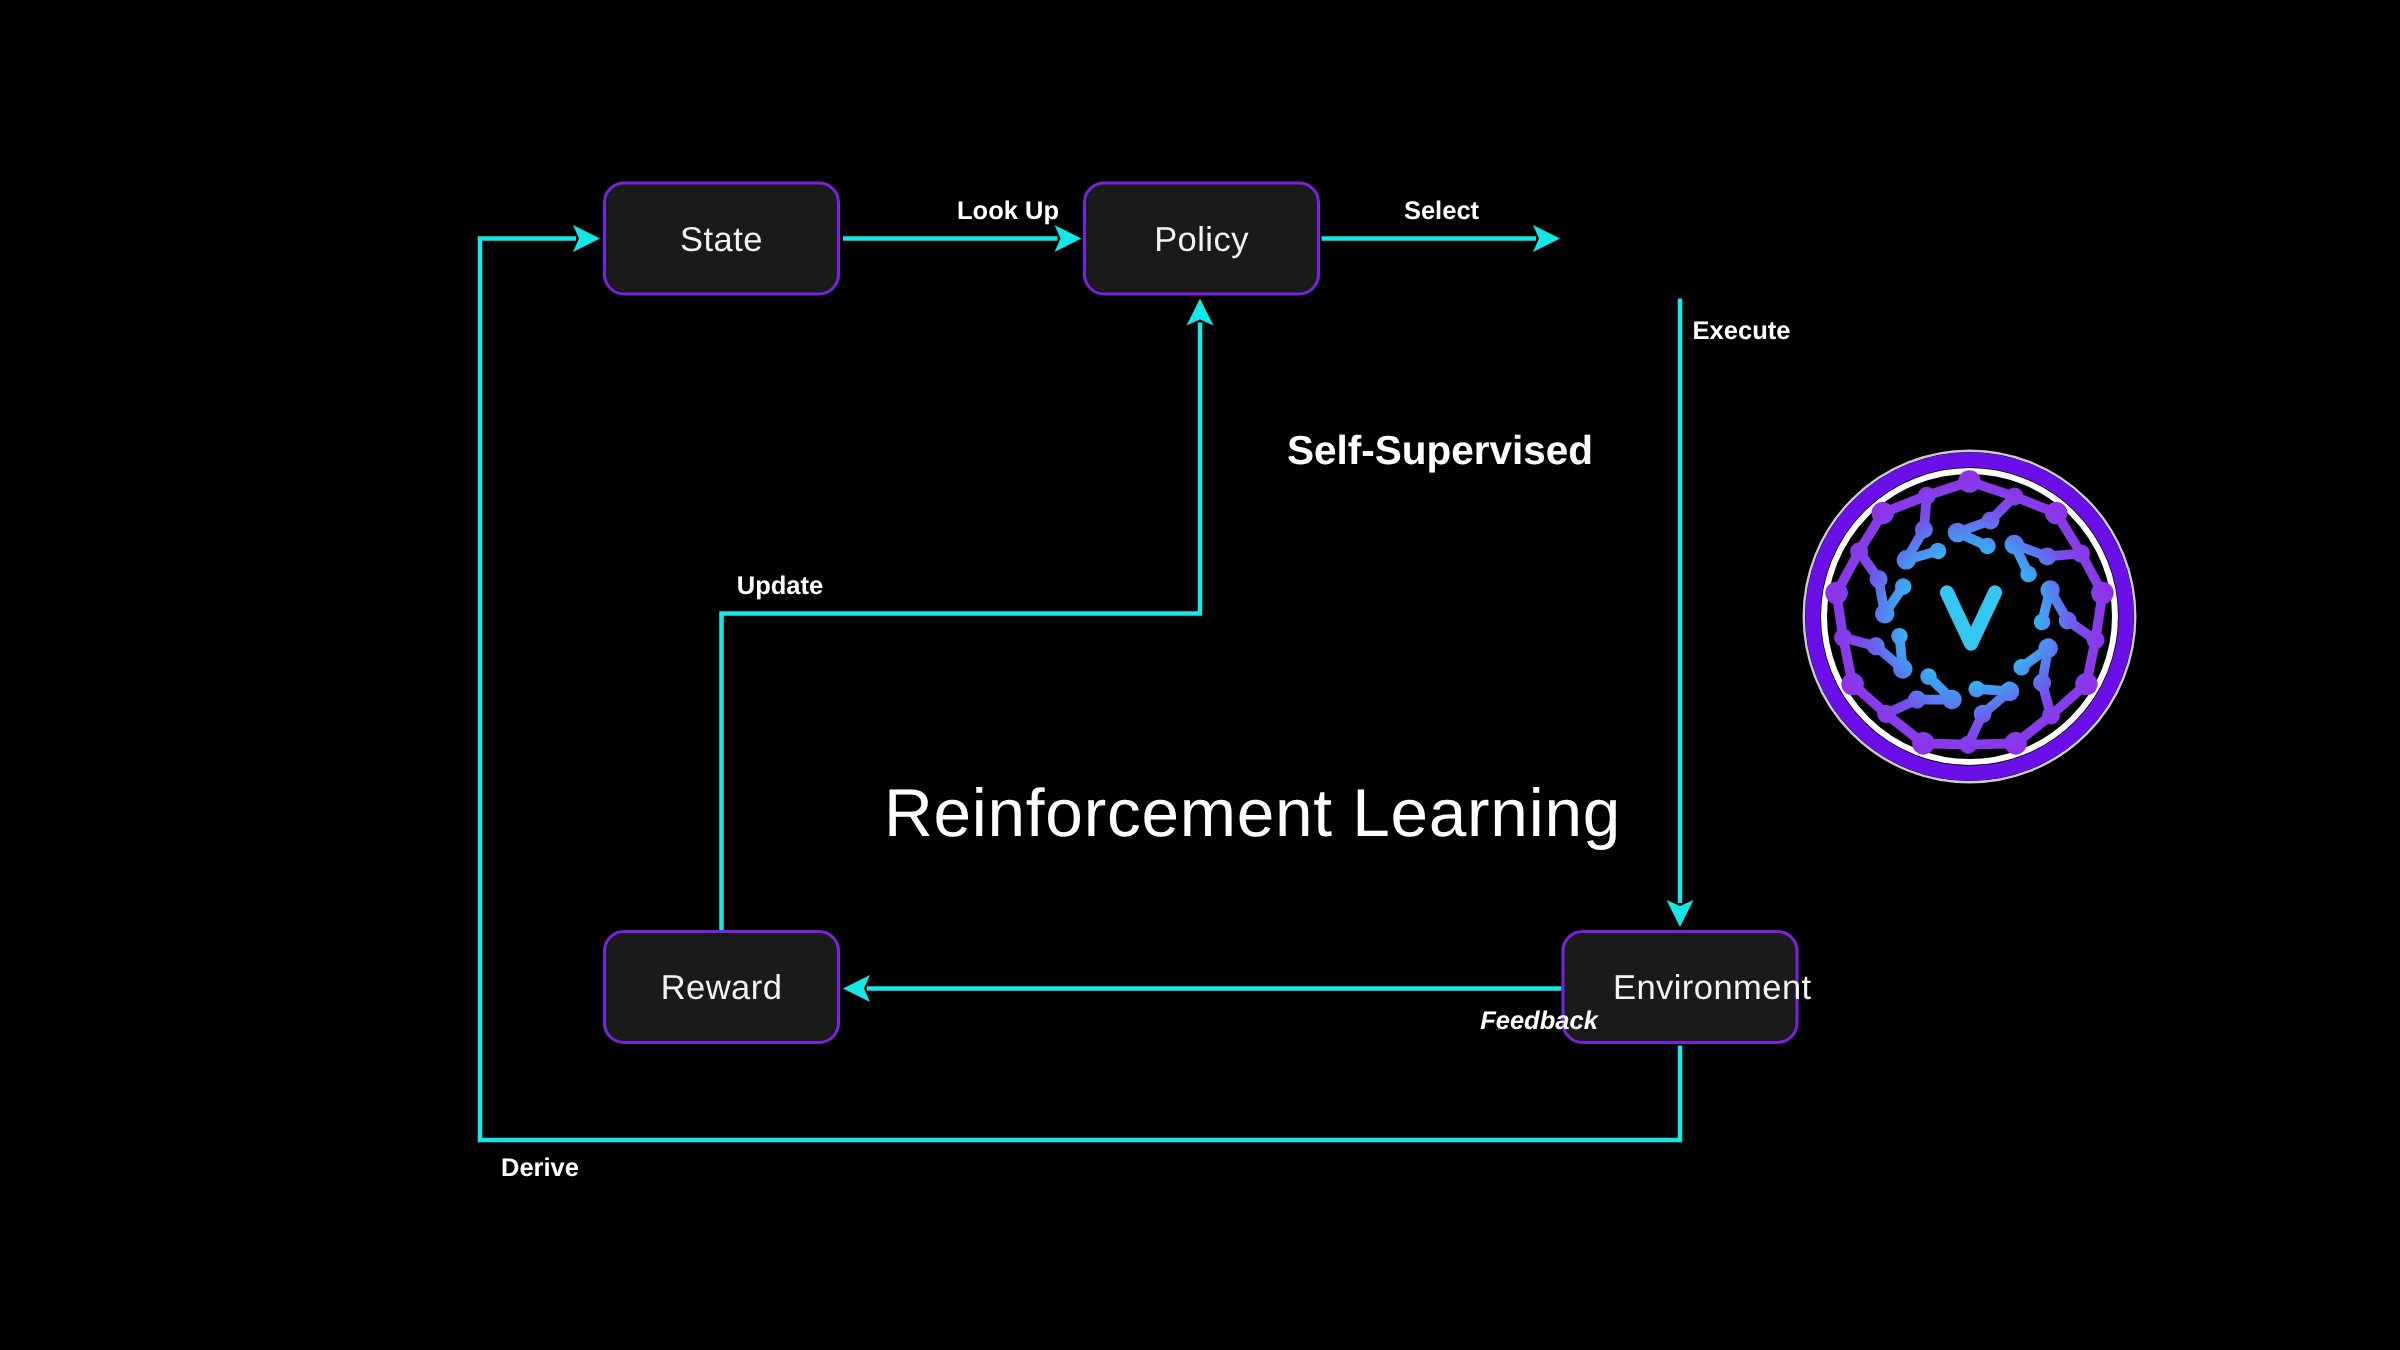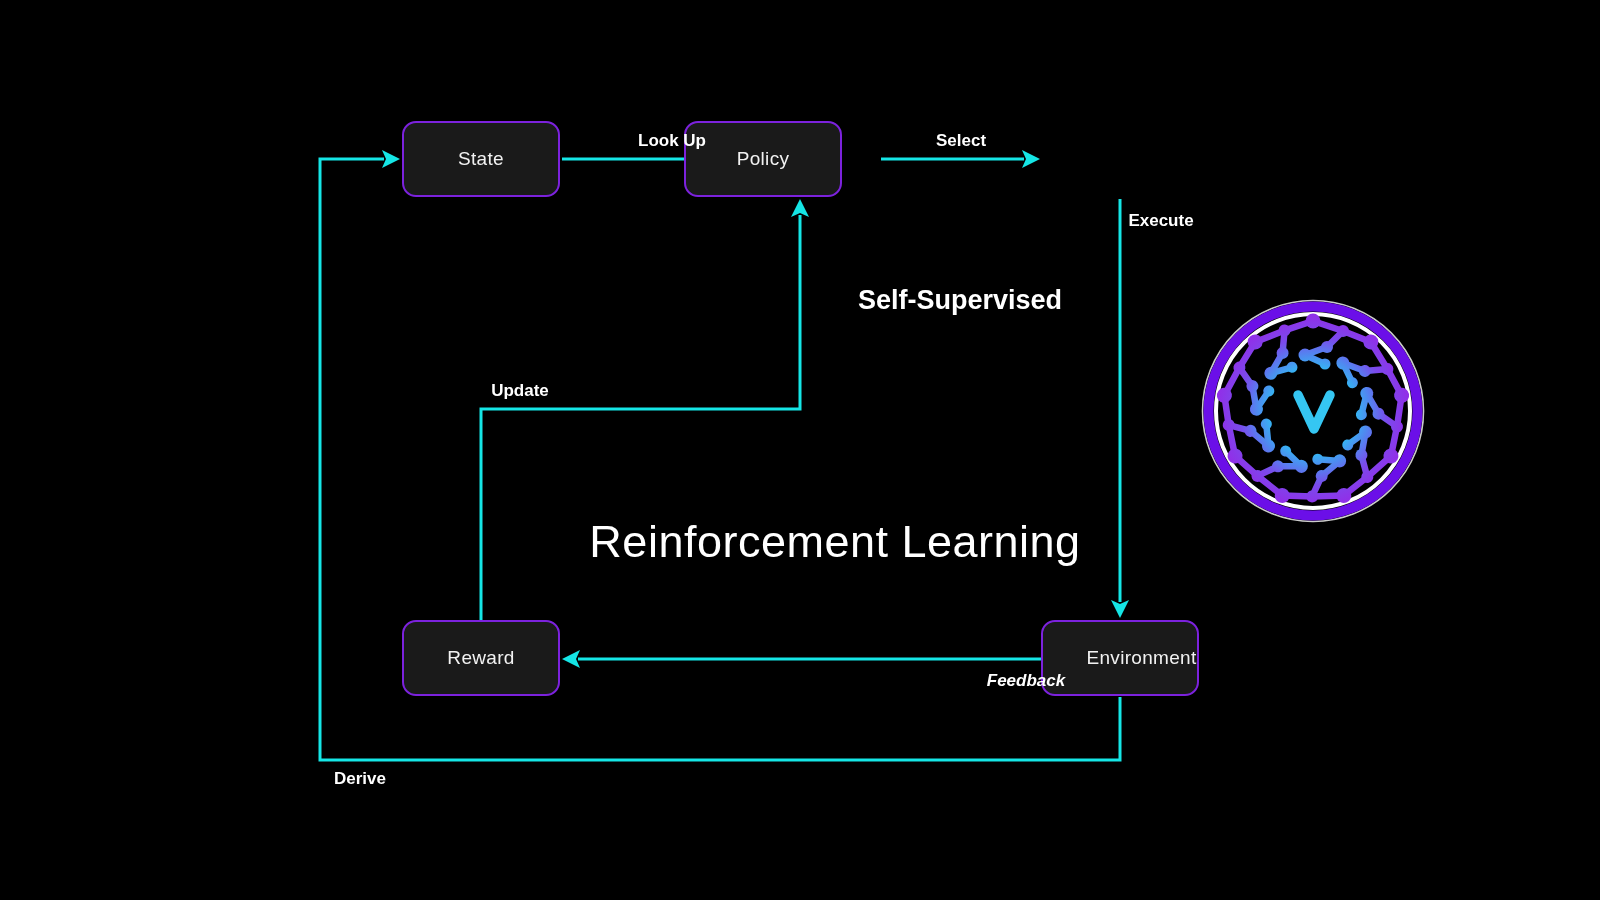--- a/index.html
+++ b/index.html
@@ -35,25 +35,25 @@
   .head { fill: var(--arrow); stroke: none; }
 
   .node {
     position: absolute;
     width: 158px; height: 76px;
     background: var(--node-fill);
     border: 2px solid var(--node-border);
     border-radius: 14px;
     display: flex; align-items: center; justify-content: center;
     color: var(--node-text);
-    font-size: 19px;
+    font-size: 23px;
     letter-spacing: 0.3px;
   }
   .node-state       { left: 402px;  top: 121px; }
-  .node-policy      { left: 684px;  top: 121px; }
+  .node-policy      { left: 722px;  top: 121px; }
   .node-action      { left: 1041px; top: 121px; }
   .node-reward      { left: 402px;  top: 620px; }
   .node-environment { left: 1041px; top: 620px; padding-left: 43px; }
 
   .edge-label {
     position: absolute;
     transform: translate(-50%, -50%);
     color: var(--text);
     font-size: 17px;
     font-weight: bold;

